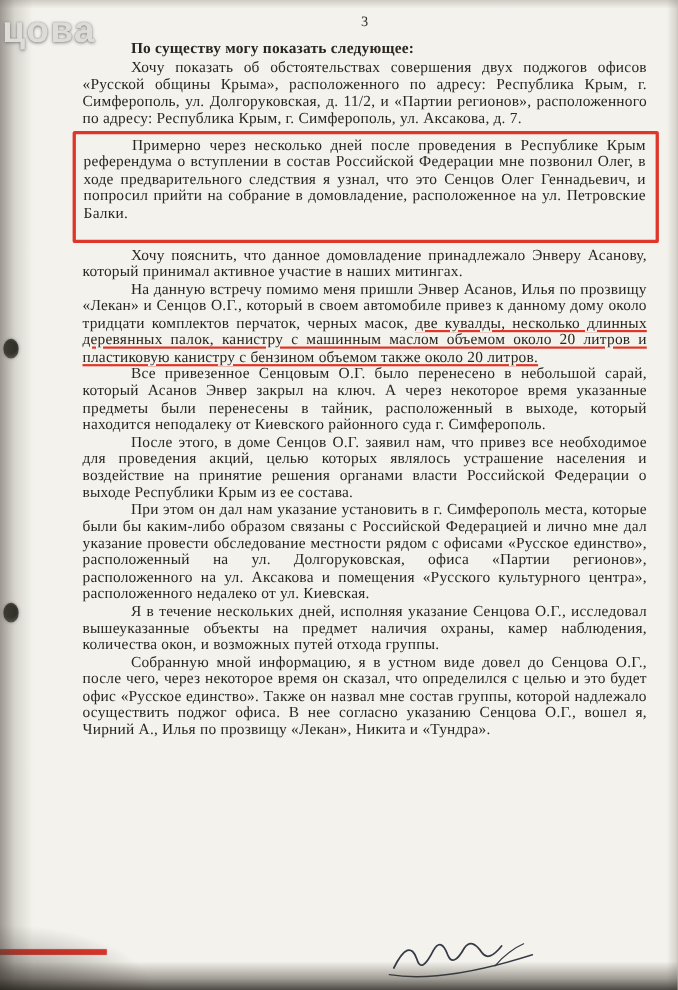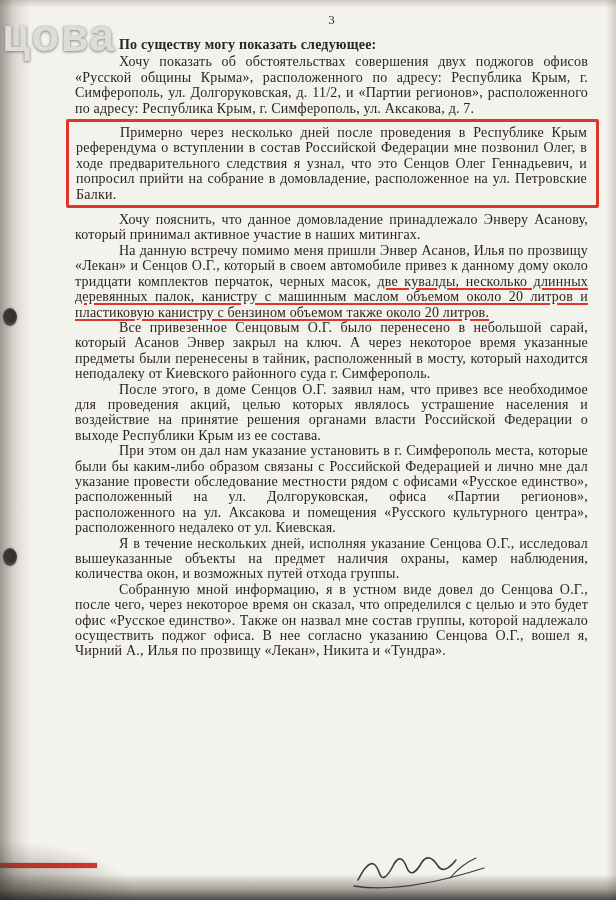--- a/index.html
+++ b/index.html
@@ -35,42 +35,42 @@
     box-shadow:0 0 3px rgba(0,0,0,.35);}
   .hole-1{top:308px;}
   .hole-2{top:548px;}
 
   .red-marker-line{position:absolute;left:0;top:863px;width:97px;height:5px;
     background:var(--highlight);box-shadow:0 0 1px rgba(180,30,20,.6);}
 
   .caption-overlay{
     position:absolute;left:2px;top:8px;
     font-family:"Liberation Sans","DejaVu Sans",sans-serif;
-    font-weight:700;font-size:46px;letter-spacing:1px;
+    font-weight:700;font-size:34px;letter-spacing:1px;
     color:#dddcd9;text-shadow:0 1px 3px rgba(105,102,98,.75),0 0 1px rgba(120,120,120,.7);
   }
 
   .page-number{
     position:absolute;top:12px;left:75px;width:513px;text-align:center;
     font-size:13px;color:#33302a;
   }
 
   .doc-text{
     position:absolute;left:75px;top:37px;width:513px;
     font-size:14px;line-height:15.4px;letter-spacing:.2px;
     text-align:justify;
   }
   .doc-heading{
     margin:0 0 2px 0;text-indent:44px;font-weight:700;
     text-underline-offset:2px;
   }
   .para{margin:0;text-indent:44px;}
   .para.boxed{
     margin:3px -11px 4px -9px;
-    padding:3px 9px 3px 7px;
+    padding:3px 9px 16px 7px;
     border:3px solid var(--highlight);
     border-radius:2px;
   }
   .red-underline{
     text-decoration:underline;
     text-decoration-color:var(--highlight);
     text-decoration-thickness:2px;
     text-underline-offset:2px;
   }
 
@@ -83,21 +83,21 @@
 
   <div class="page-number">3</div>
 
   <div class="doc-text">
     <p class="doc-heading">По существу могу показать следующее:</p>
     <div>
         <p class="para"><span>Хочу показать об обстоятельствах совершения двух поджогов офисов «Русской общины Крыма», расположенного по адресу: Республика Крым, г. Симферополь, ул. Долгоруковская, д. 11/2, и «Партии регионов», расположенного по адресу: Республика Крым, г. Симферополь, ул. Аксакова, д. 7.</span></p>
         <p class="para boxed"><span>Примерно через несколько дней после проведения в Республике Крым референдума о вступлении в состав Российской Федерации мне позвонил Олег, в ходе предварительного следствия я узнал, что это Сенцов Олег Геннадьевич, и попросил прийти на собрание в домовладение, расположенное на ул. Петровские Балки.</span></p>
         <p class="para"><span>Хочу пояснить, что данное домовладение принадлежало Энверу Асанову, который принимал активное участие в наших митингах.</span></p>
         <p class="para"><span>На данную встречу помимо меня пришли Энвер Асанов, Илья по прозвищу «Лекан» и Сенцов О.Г., который в своем автомобиле привез к данному дому около тридцати комплектов перчаток, черных масок, </span><span class="red-underline">две кувалды, несколько длинных деревянных палок, канистру с машинным маслом объемом около 20 литров и пластиковую канистру с бензином объемом также около 20 литров.</span></p>
-        <p class="para"><span>Все привезенное Сенцовым О.Г. было перенесено в небольшой сарай, который Асанов Энвер закрыл на ключ. А через некоторое время указанные предметы были перенесены в тайник, расположенный в мосту, который находится неподалеку от Киевского районного суда г. Симферополь.</span></p>
+        <p class="para"><span>Все привезенное Сенцовым О.Г. было перенесено в небольшой сарай, который Асанов Энвер закрыл на ключ. А через некоторое время указанные предметы были перенесены в тайник, расположенный в выходе, который находится неподалеку от Киевского районного суда г. Симферополь.</span></p>
         <p class="para"><span>После этого, в доме Сенцов О.Г. заявил нам, что привез все необходимое для проведения акций, целью которых являлось устрашение населения и воздействие на принятие решения органами власти Российской Федерации о выходе Республики Крым из ее состава.</span></p>
         <p class="para"><span>При этом он дал нам указание установить в г. Симферополь места, которые были бы каким-либо образом связаны с Российской Федерацией и лично мне дал указание провести обследование местности рядом с офисами «Русское единство», расположенный на ул. Долгоруковская, офиса «Партии регионов», расположенного на ул. Аксакова и помещения «Русского культурного центра», расположенного недалеко от ул. Киевская.</span></p>
         <p class="para"><span>Я в течение нескольких дней, исполняя указание Сенцова О.Г., исследовал вышеуказанные объекты на предмет наличия охраны, камер наблюдения, количества окон, и возможных путей отхода группы.</span></p>
         <p class="para"><span>Собранную мной информацию, я в устном виде довел до Сенцова О.Г., после чего, через некоторое время он сказал, что определился с целью и это будет офис «Русское единство». Также он назвал мне состав группы, которой надлежало осуществить поджог офиса. В нее согласно указанию Сенцова О.Г., вошел я, Чирний А., Илья по прозвищу «Лекан», Никита и «Тундра».</span></p>
       </div>
   </div>
 
   <svg class="signature" viewBox="0 0 140 44">
     <path d="M6 32 Q 20 4 27 24 Q 31 38 42 16 Q 49 4 55 20 Q 60 32 70 14 Q 77 4 86 18 Q 92 27 104 12" fill="none" stroke="#343b46" stroke-width="1.6" stroke-linecap="round"></path>
     <path d="M2 38 Q 50 46 132 20" fill="none" stroke="#343b46" stroke-width="1.3" stroke-linecap="round"></path>

